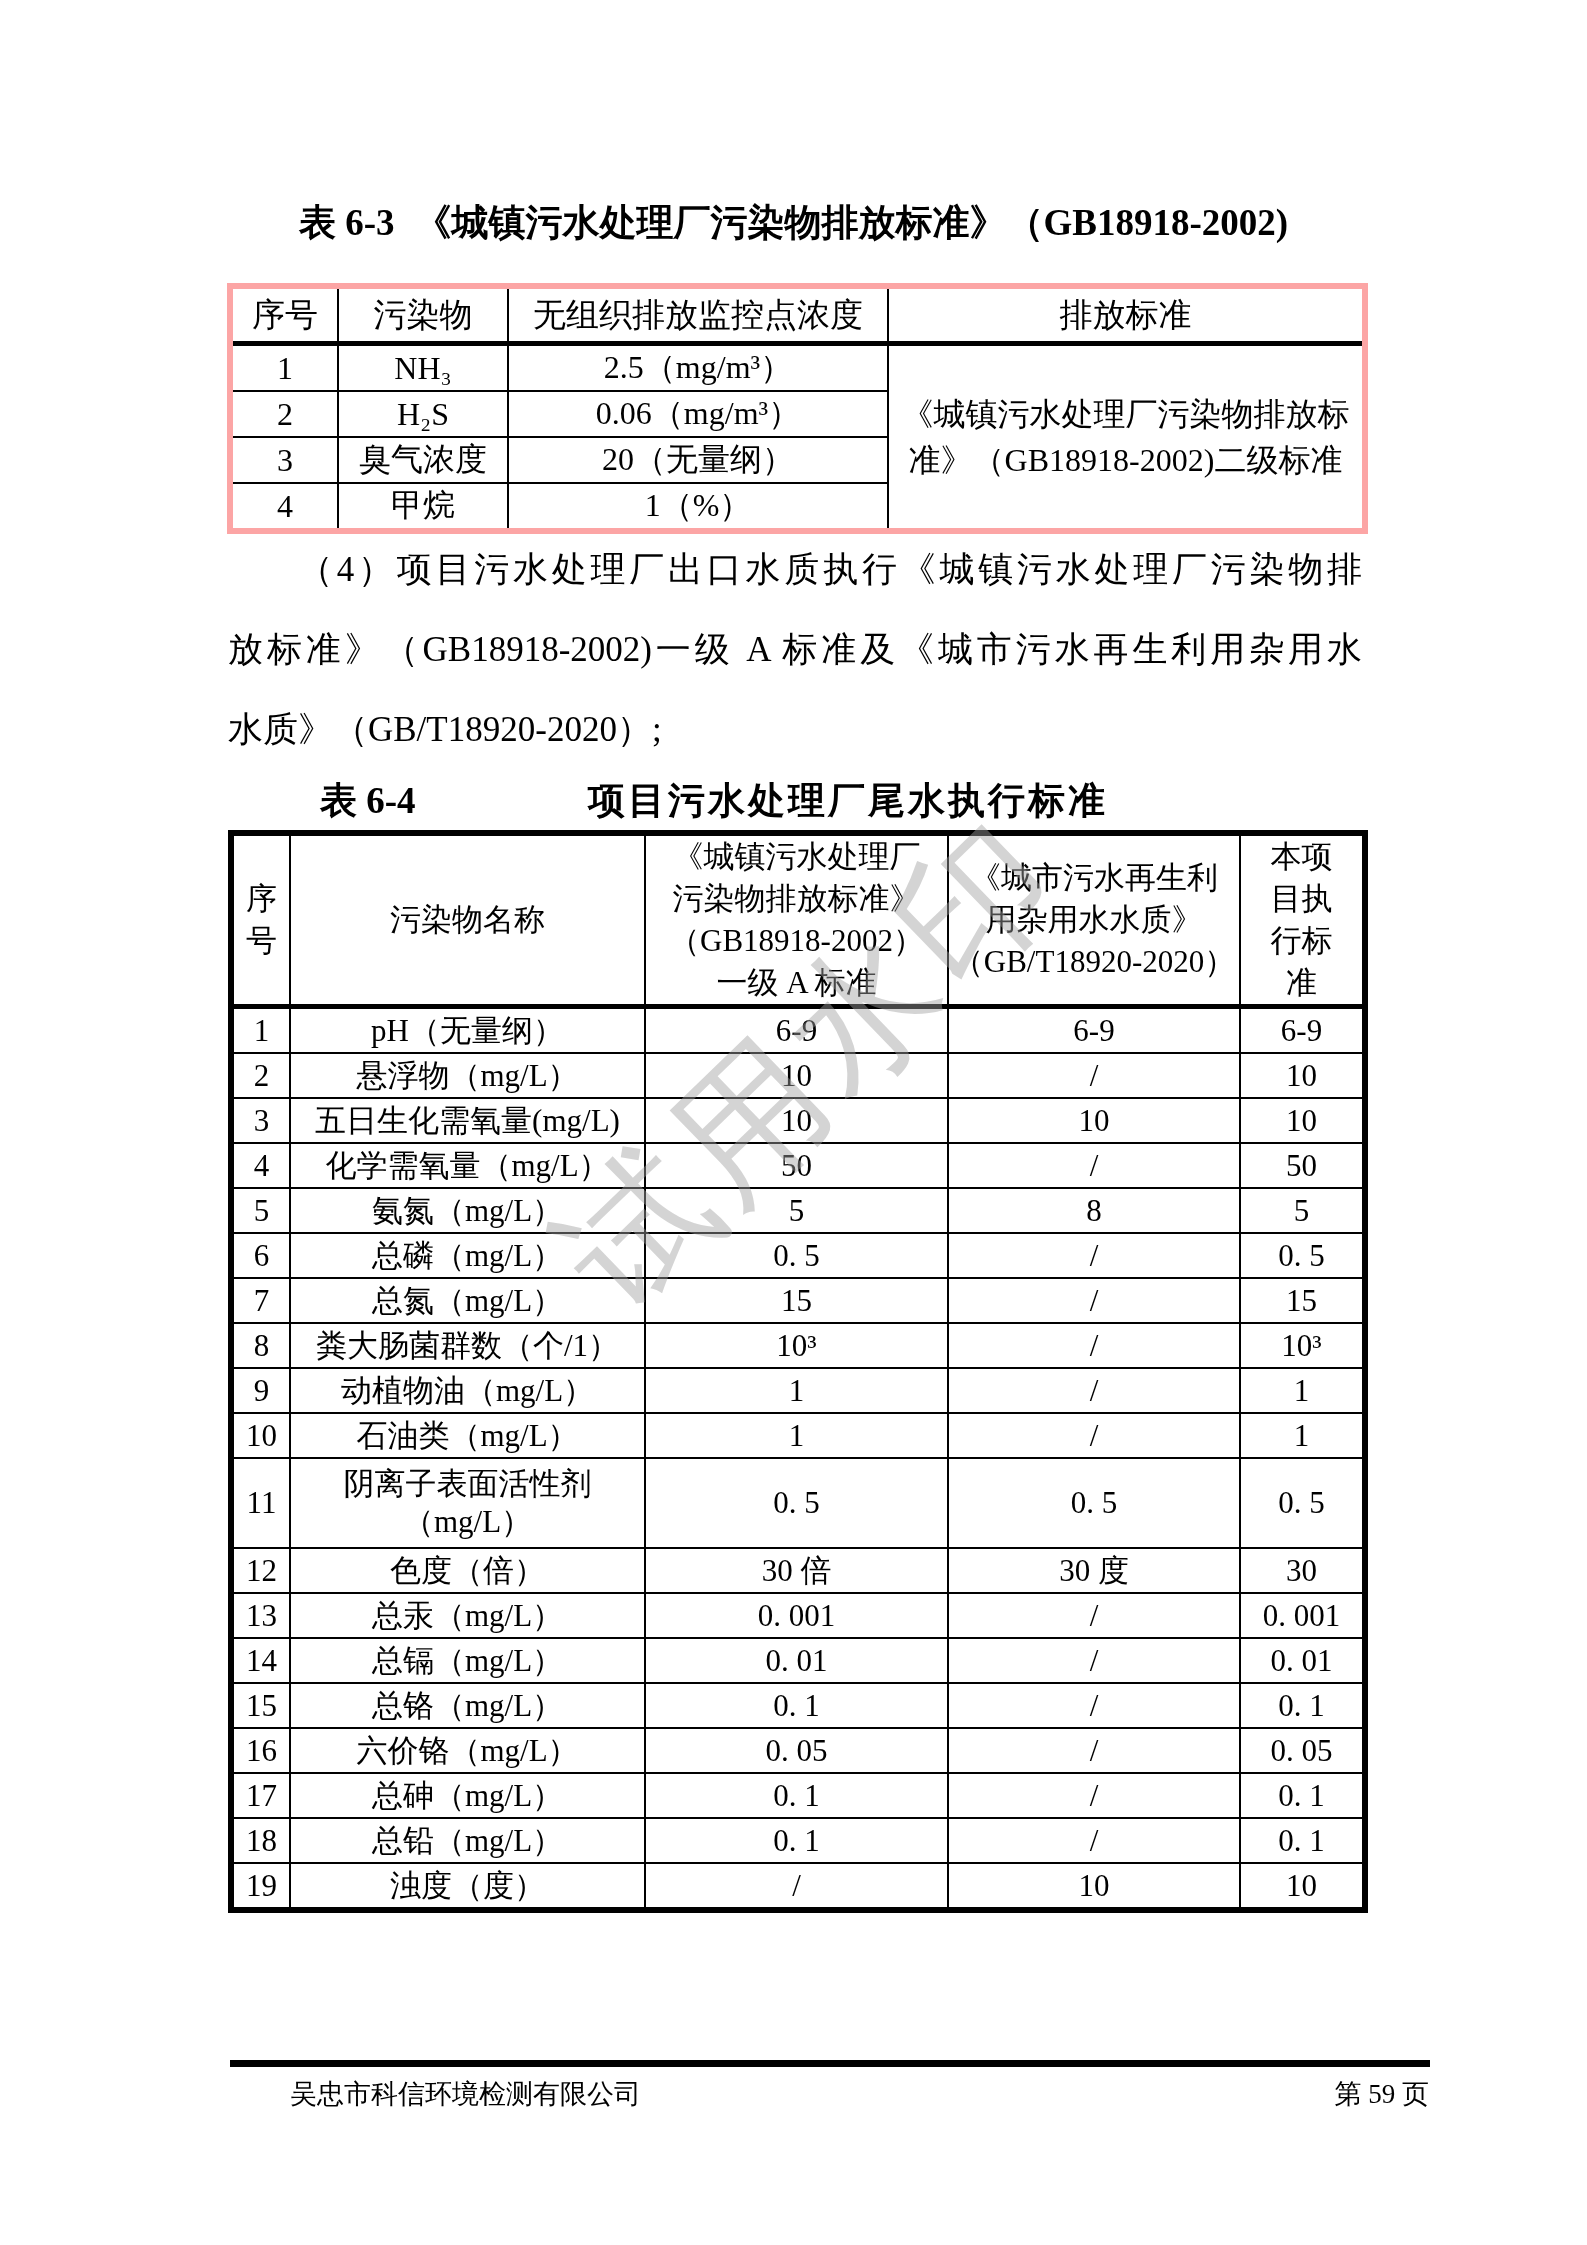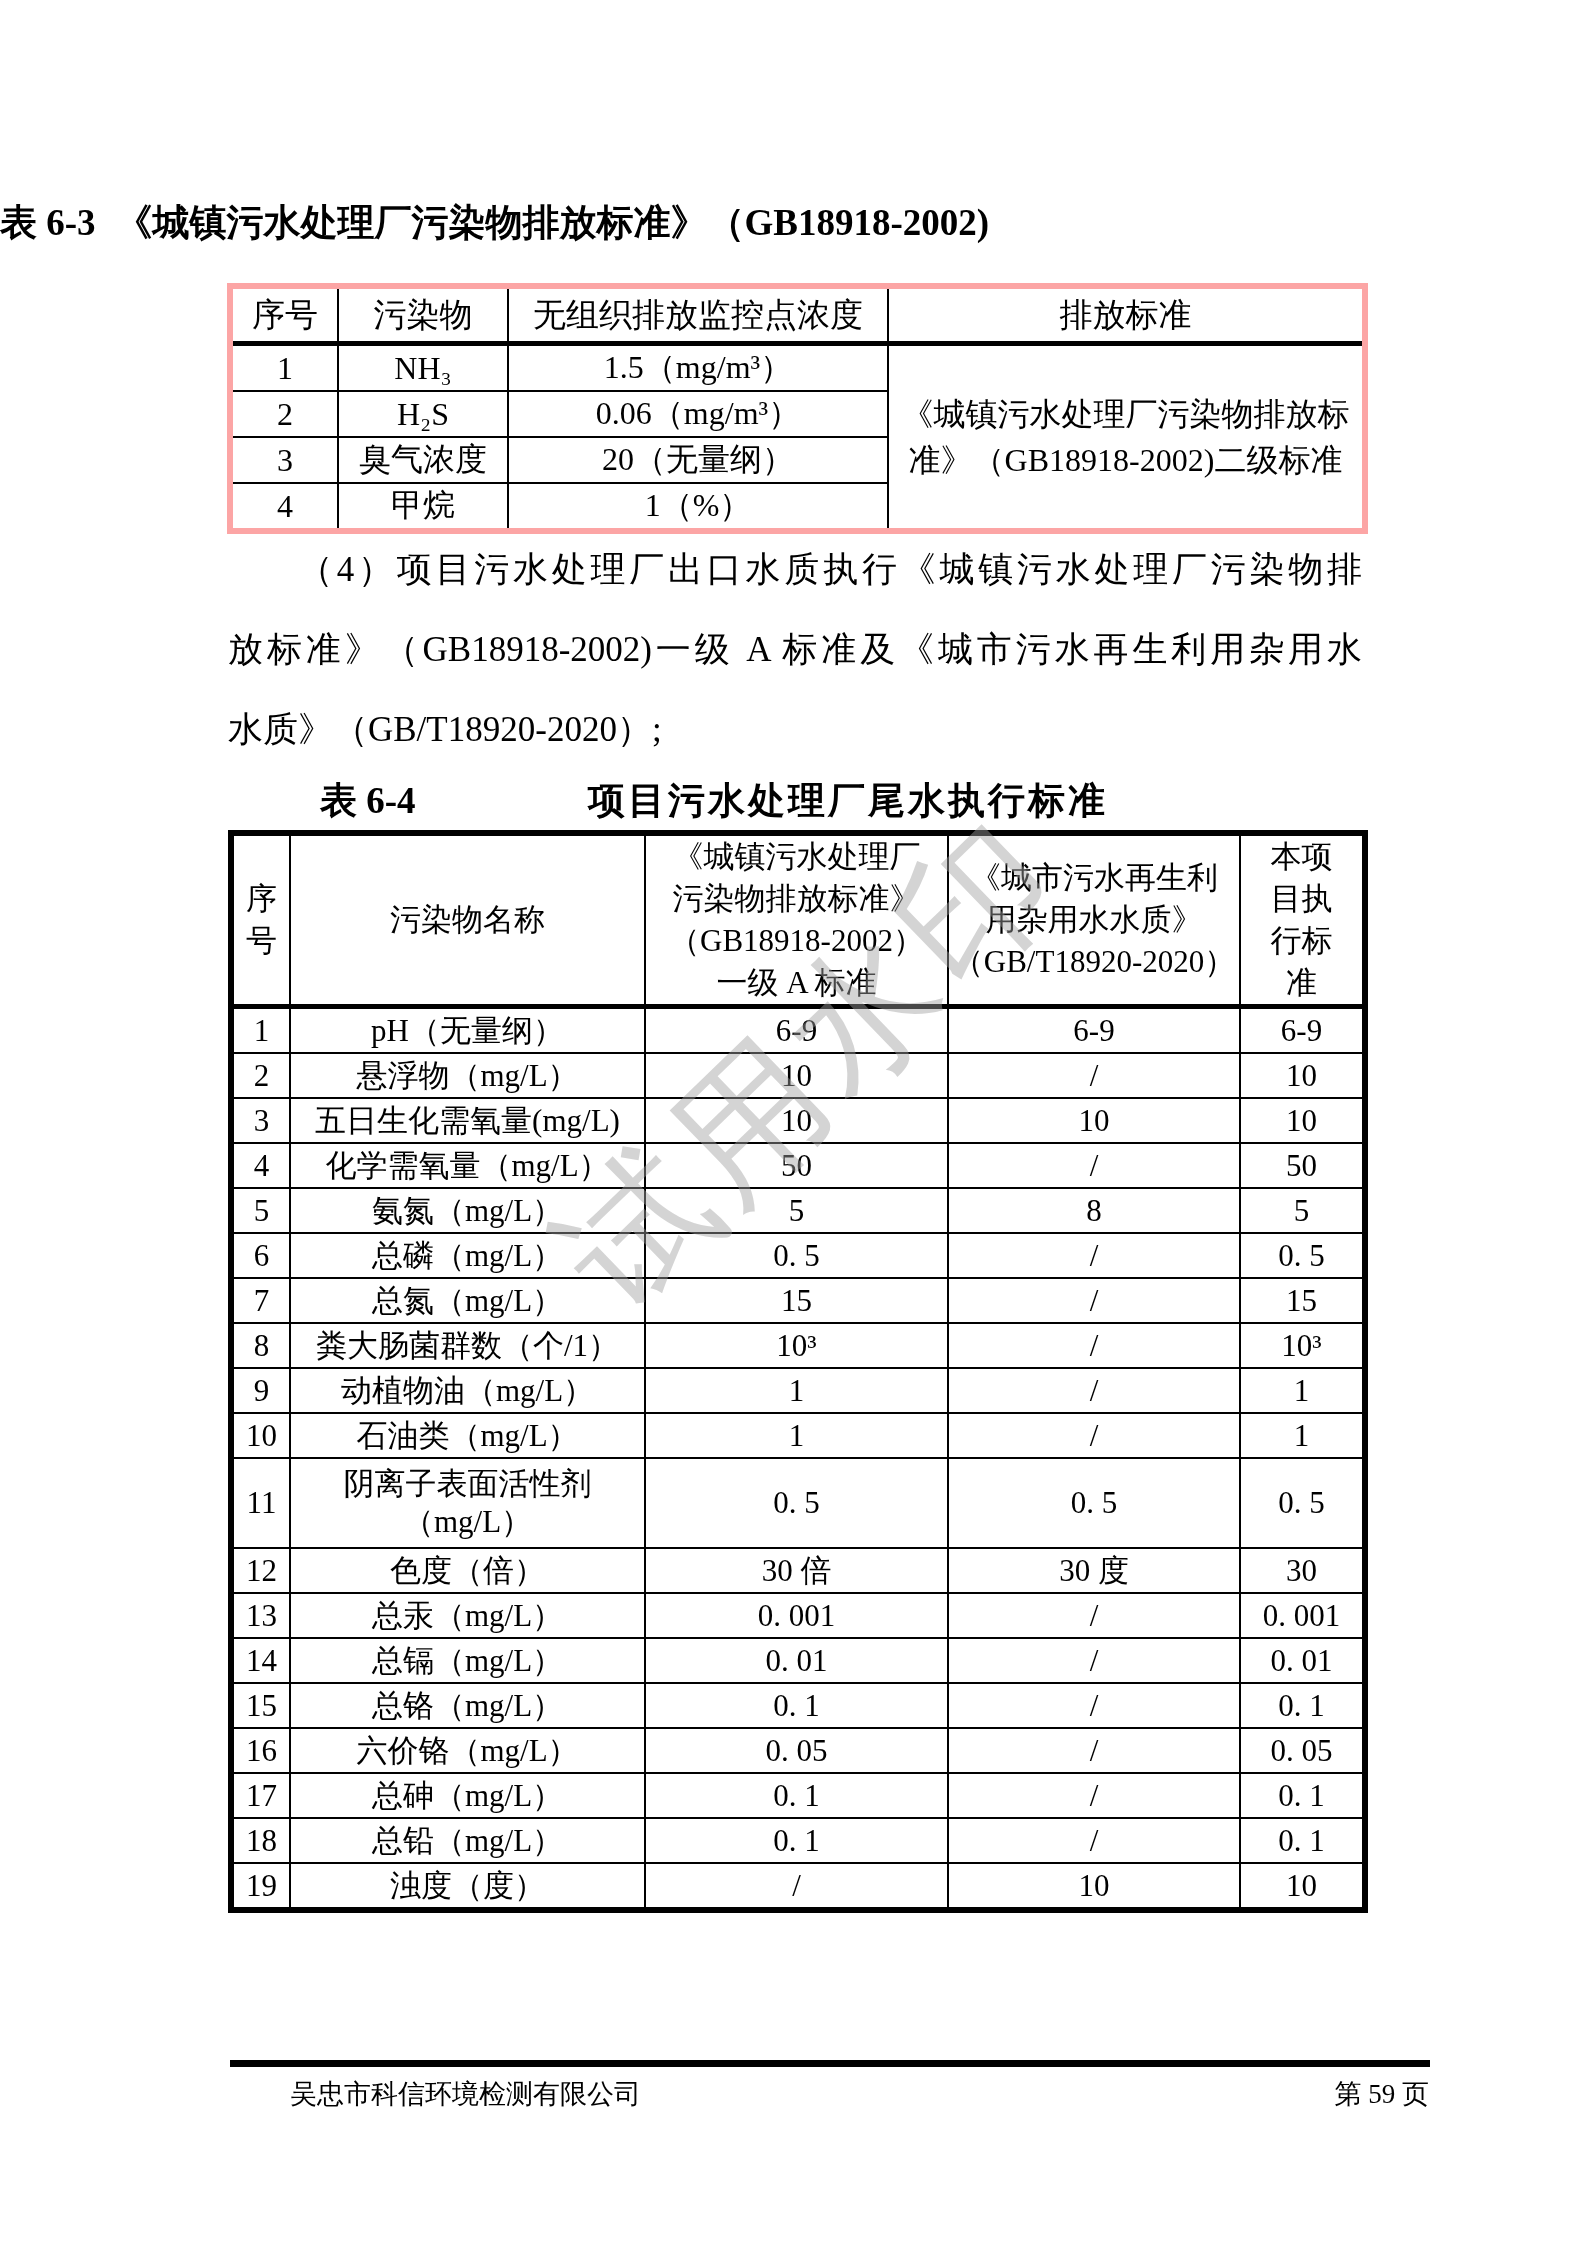--- a/index.html
+++ b/index.html
@@ -6,21 +6,21 @@
   body {
     width:1587px; height:2245px;
     background:#ffffff; color:#000;
     font-family:"Liberation Serif","DejaVu Serif",serif;
     position:relative; overflow:hidden;
   }
 
   
   .tbl-title {
     position:absolute; left:0; width:1587px;
-    display:flex; justify-content:flex-start; gap:20px;
+    display:flex; justify-content:center; gap:20px;
     font-size:37px; font-weight:bold; white-space:nowrap;
   }
   #title-6-3 { top:198px; }
   #t2-label { position:absolute; left:320px; top:776px; font-size:37px; font-weight:bold; }
   #t2-title { position:absolute; left:588px; top:776px; font-size:37px; font-weight:bold; letter-spacing:3px; }
 
   
   table { border-collapse:collapse; table-layout:fixed; position:absolute; background:transparent; }
   th, td {
     border:2px solid #000; text-align:center; vertical-align:middle;
@@ -78,21 +78,21 @@
       <th>序号</th>
       <th>污染物</th>
       <th>无组织排放监控点浓度</th>
       <th>排放标准</th>
     </tr>
   </thead>
   <tbody>
     <tr>
       <td>1</td>
       <td>NH₃</td>
-      <td>1.5（mg/m³）</td>
+      <td>2.5（mg/m³）</td>
       <td class="merged" rowspan="4">《城镇污水处理厂污染物排放标
 准》（GB18918-2002)二级标准</td>
     </tr>
     <tr>
       <td>2</td>
       <td>H₂S</td>
       <td>0.06（mg/m³）</td>
     </tr>
     <tr>
       <td>3</td>

